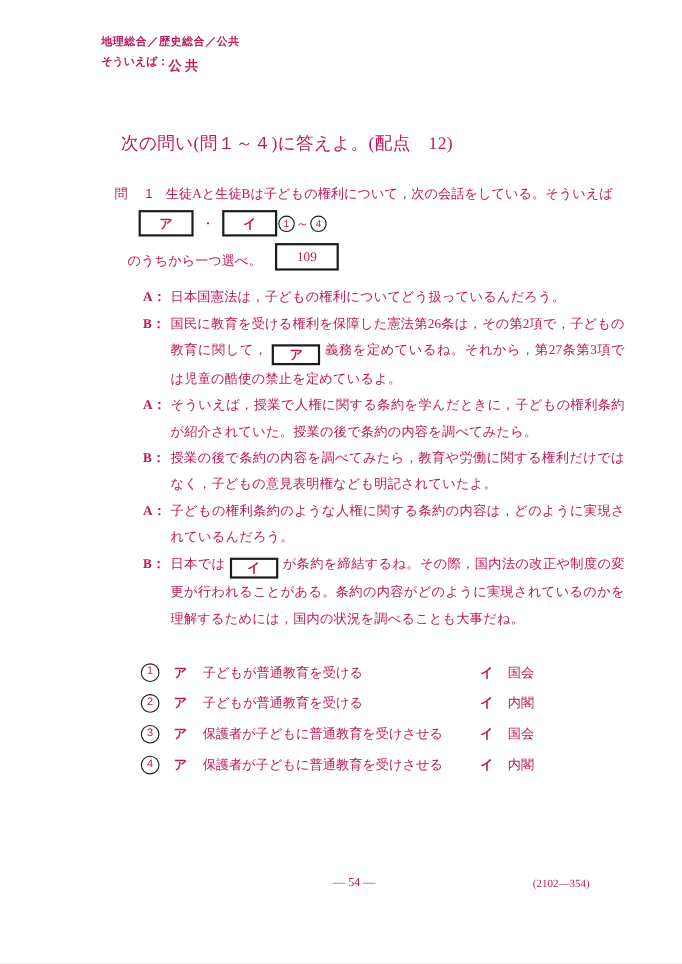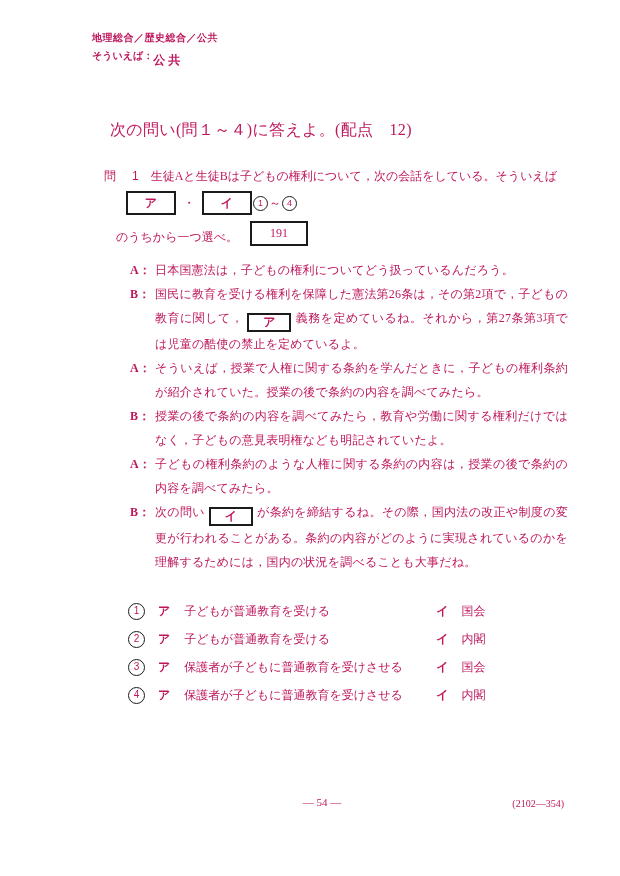--- a/index.html
+++ b/index.html
@@ -74,21 +74,21 @@
     width:15px;height:15px;border:1.5px solid #1b1b1b;border-radius:50%;
     font-size:10px;line-height:1;flex:none;margin-right:13px;
     font-family:"Liberation Sans","DejaVu Sans",sans-serif;
   }
   .opt-a-label{font-weight:bold;margin-right:14px;flex:none;}
   .opt-a-text{width:252px;flex:none;}
   .opt-i-label{font-weight:bold;margin-right:13px;flex:none;}
 
   
   .footer-page{position:absolute;left:0;top:796px;width:620px;text-align:center;font-size:11px;padding-left:12px;}
-  .footer-code{position:absolute;top:798px;right:56px;font-size:10px;}
+  .footer-code{position:absolute;top:798px;right:84px;font-size:10px;}
 </style>
 </head>
 <body>
 
 <div class="page">
 
   <div class="subjects gothic">地理総合／歴史総合／公共</div>
   <div class="scope">
     <span class="scope-label gothic">そういえば：</span>
     <span class="scope-value gothic">公共</span>
@@ -104,21 +104,21 @@
     <div class="q-line2">
       <span class="ibox">ア</span>
       <span class="sep">・</span>
       <span class="ibox">イ</span>
       <span class="circ">1</span>
       <span>～</span>
       <span class="circ">4</span>
     </div>
     <div class="q-line3">
       <span>のうちから一つ選べ。</span>
-      <span class="answer-box">191</span>
+      <span class="answer-box">109</span>
     </div>
   </div>
 
   <div class="dialogue">
     <div class="d-entry">
       <span class="d-speaker">A：</span>
       <span class="d-text">日本国憲法は，子どもの権利についてどう扱っているんだろう。</span>
     </div>
     <div class="d-entry">
       <span class="d-speaker">B：</span>
@@ -127,25 +127,25 @@
     <div class="d-entry">
       <span class="d-speaker">A：</span>
       <span class="d-text">そういえば，授業で人権に関する条約を学んだときに，子どもの権利条約が紹介されていた。授業の後で条約の内容を調べてみたら。</span>
     </div>
     <div class="d-entry">
       <span class="d-speaker">B：</span>
       <span class="d-text">授業の後で条約の内容を調べてみたら，教育や労働に関する権利だけではなく，子どもの意見表明権なども明記されていたよ。</span>
     </div>
     <div class="d-entry">
       <span class="d-speaker">A：</span>
-      <span class="d-text">子どもの権利条約のような人権に関する条約の内容は，授業の後で条約の内容を調べてみたら。</span>
+      <span class="d-text">子どもの権利条約のような人権に関する条約の内容は，どのように実現されているんだろう。</span>
     </div>
     <div class="d-entry">
       <span class="d-speaker">B：</span>
-      <span class="d-text"><span>次の問い</span><span class="ibox-sm">イ</span><span>が条約を締結するね。その際，国内法の改正や制度の変更が行われることがある。条約の内容がどのように実現されているのかを理解するためには，国内の状況を調べることも大事だね。</span></span>
+      <span class="d-text"><span>日本では</span><span class="ibox-sm">イ</span><span>が条約を締結するね。その際，国内法の改正や制度の変更が行われることがある。条約の内容がどのように実現されているのかを理解するためには，国内の状況を調べることも大事だね。</span></span>
     </div>
   </div>
 
   <div class="options">
     <div class="opt-row">
       <span class="opt-num">1</span>
       <span class="opt-a-label">ア</span>
       <span class="opt-a-text">子どもが普通教育を受ける</span>
       <span class="opt-i-label">イ</span>
       <span class="opt-i-text">国会</span>

